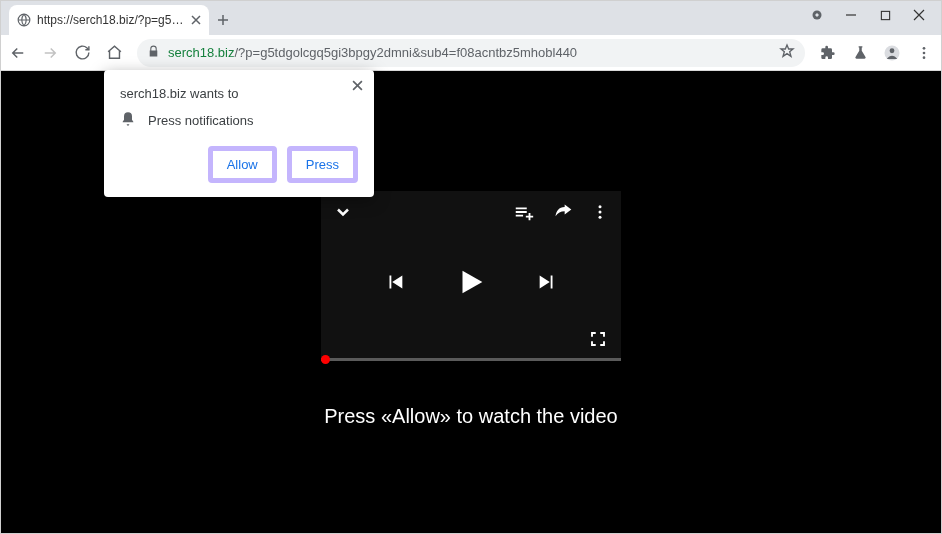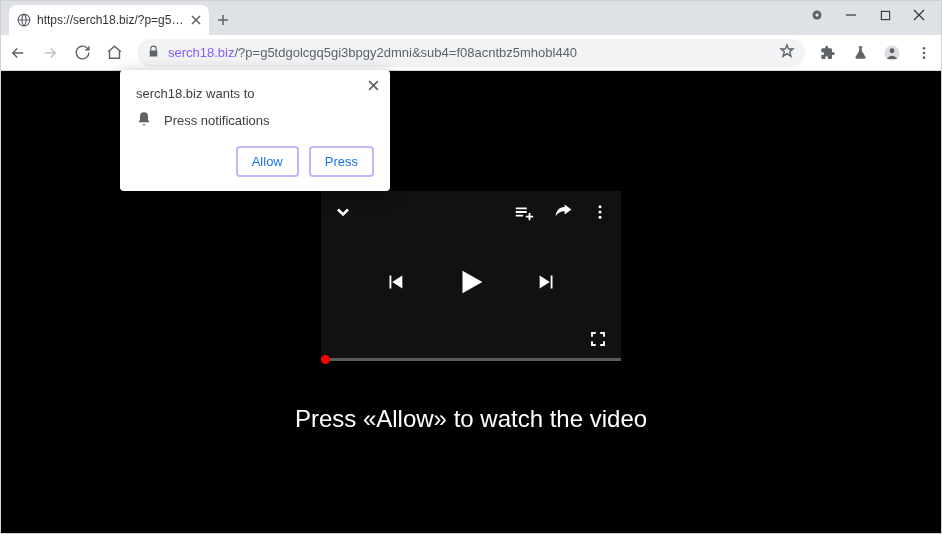--- a/index.html
+++ b/index.html
@@ -55,21 +55,21 @@
     background: #f1f3f4;
     border-radius: 14px;
     display: flex;
     align-items: center;
     padding: 0 10px;
     gap: 8px;
     font-size: 13px;
     color: #5f6368;
   }
   .addressbar .url { flex: 1; white-space: nowrap; overflow:hidden;}
-  .addressbar .dom { color: #8b5cf6; }
+  .addressbar .dom { color: #15803d; }
 
   
   .page {
     background: #000;
     height: calc(534px - 70px);
     position: relative;
     display: flex;
     flex-direction: column;
     align-items: center;
   }
@@ -104,50 +104,50 @@
     height: 3px;
     background: #5a5a5a;
     position:relative;
   }
   .progress .dot {
     position:absolute; left:0; top:-3px;
     width:9px; height:9px; background:#ff0000; border-radius:50%;
   }
   .caption {
     color: #fff;
-    font-size: 24px;
+    font-size: 20px;
     margin-top: 44px;
     font-weight: 400;
   }
 
   
   .perm-popup {
     position: absolute;
-    left: 120px;
+    left: 104px;
     top: 70px;
     width: 270px;
     background: #fff;
     border-radius: 4px;
     box-shadow: 0 4px 16px rgba(0,0,0,0.35);
     padding: 16px 16px 14px 16px;
     font-size: 13px;
     color: #3c4043;
     z-index: 20;
   }
   .perm-popup .close {
     position: absolute; right: 8px; top: 6px;
     width: 18px; height: 18px;
     display:flex; align-items:center;justify-content:center;
   }
   .perm-popup .title { margin-bottom: 10px; }
   .perm-popup .row { display:flex; gap: 12px; align-items:center; margin-bottom: 16px;}
   .perm-popup .buttons { display:flex; gap: 10px; justify-content:flex-end;}
   .perm-popup .btn {
     padding: 6px 14px;
-    border: 2px solid #c4b5fd;
+    border: 5px solid #c4b5fd;
     border-radius: 4px;
     color: #1a73e8;
     background:#fff;
     font-size: 13px;
   }
 </style>
 </head>
 <body>
 
 <div class="titlebar">

